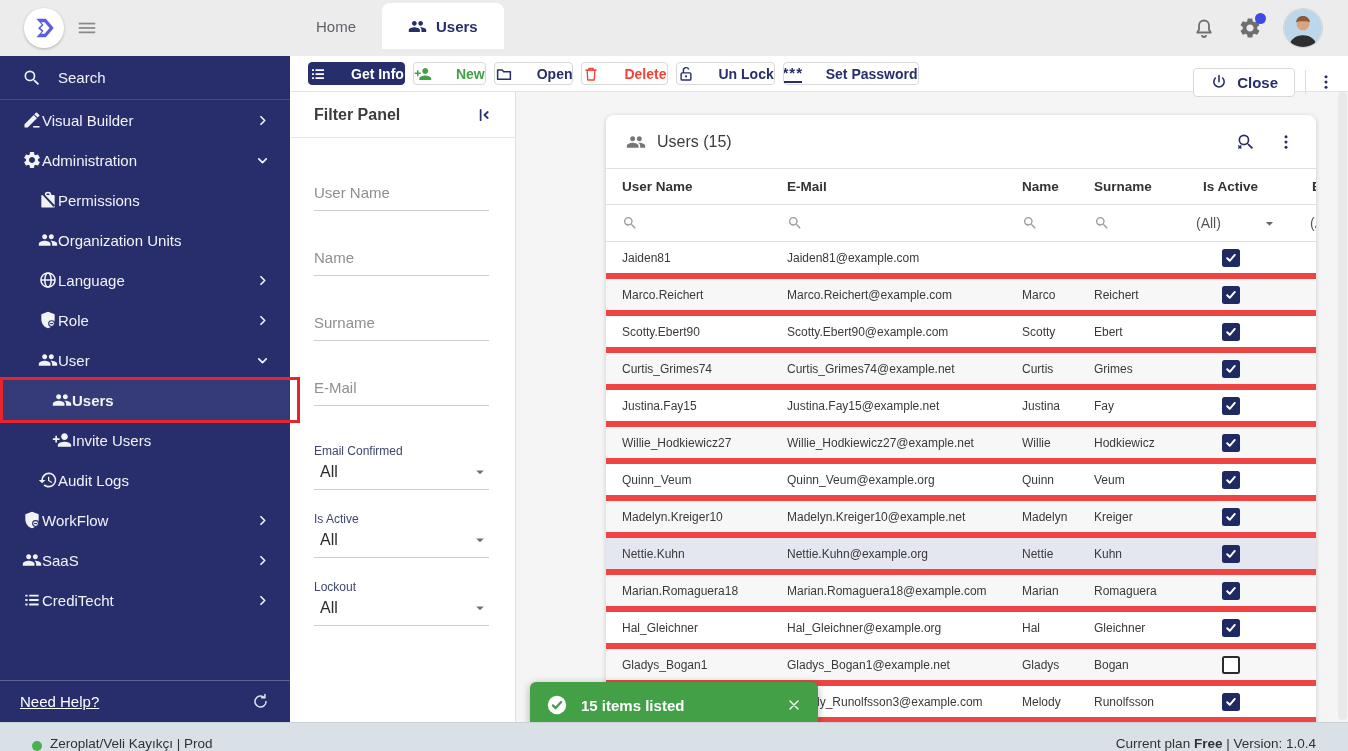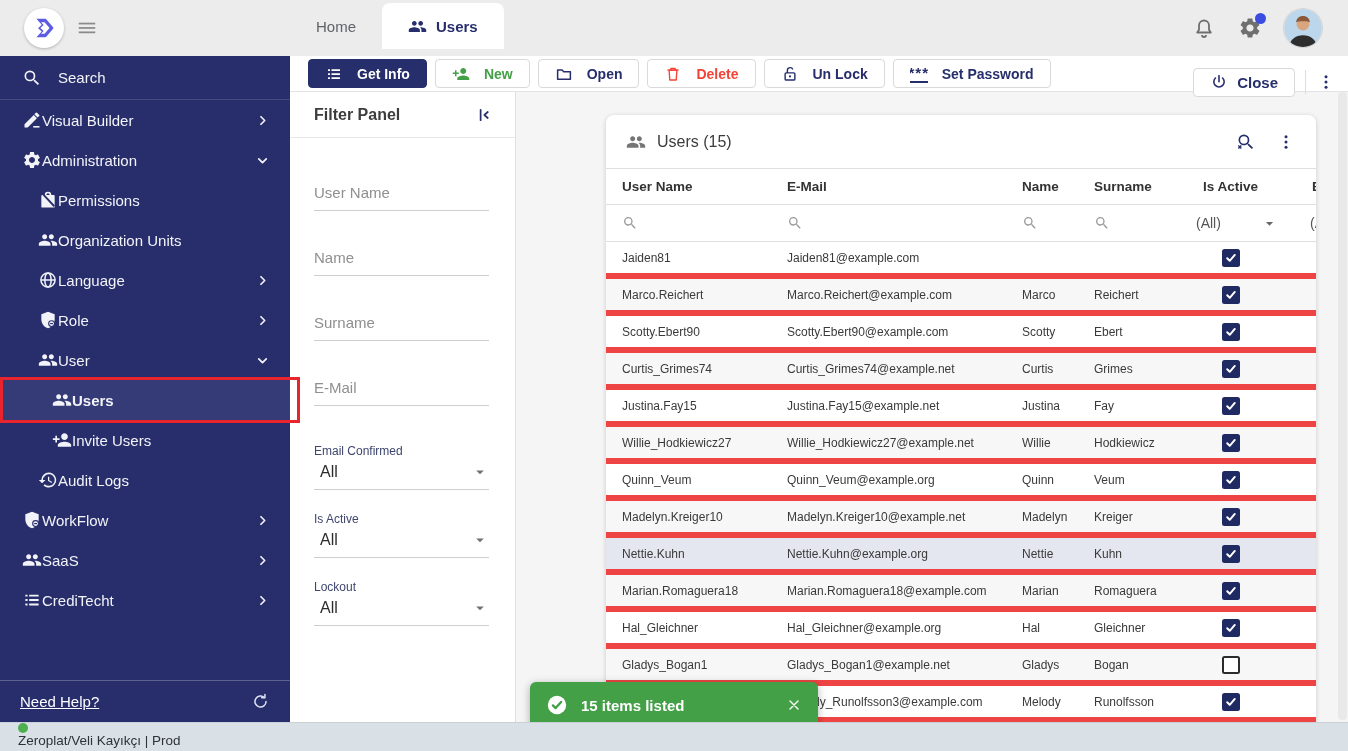--- a/index.html
+++ b/index.html
@@ -24,21 +24,21 @@
   .tbico { width:24px; height:24px; color:#6f6f6f; position:relative; }
   .gearwrap { position:relative; width:24px; height:24px; }
   .gearwrap .tbico { width:24px; height:24px; }
   .gearbadge { position:absolute; right:-4px; top:-3px; width:11px; height:11px; border-radius:50%; background:#3b4ce2; }
   .avatar { width:38px; height:38px; border-radius:50%; overflow:hidden; box-shadow:0 0 0 1px rgba(0,0,0,.1); }
   .avatar svg { width:100%; height:100%; }
 
   
   .toolbar { position:absolute; left:290px; top:56px; width:1058px; height:36px; background:#fff;
              border-bottom:1px solid #e3e3e3; display:flex; align-items:center; z-index:4; }
-  .tbtn { height:29px; display:inline-flex; align-items:center; gap:14px; padding:0 16px; margin-left:8px;
+  .tbtn { height:23px; display:inline-flex; align-items:center; gap:24px; padding:0 0; margin-left:8px;
           border:1px solid #d9d9d9; border-radius:4px; background:#fff; font-size:14px; font-weight:600; cursor:pointer;
           font-family:"Liberation Sans",sans-serif; }
   .tbtn .ico { width:18px; height:18px; }
   .tbtn:first-child { margin-left:18px; }
   .tbtn.filled { background:#262e6c; border-color:#262e6c; color:#fff; }
   .tbtn.green  { color:#43a047; }
   .tbtn.navy   { color:#262e6c; }
   .tbtn.red    { color:#f44336; }
   .pwd { border-bottom:2px solid currentColor; font-weight:700; letter-spacing:1px; font-size:15px;
          height:13px; width:auto; line-height:1.05; overflow:hidden; }
@@ -109,21 +109,21 @@
   
   .toast { position:absolute; left:530px; top:682px; width:288px; height:46px; background:#43a047; border-radius:6px;
            box-shadow:0 2px 8px rgba(0,0,0,.3); display:flex; align-items:center; padding:0 16px; z-index:20; color:#fff; }
   .toast .ico { width:22px; height:22px; }
   .toast .msg { font-size:15px; font-weight:600; margin-left:13px; }
   .toast .x { margin-left:auto; width:16px; height:16px; color:#fff; cursor:pointer; }
 
   
   .vscroll { position:absolute; right:1px; top:92px; width:9px; height:628px; background:#e9e9e9; border-radius:4px; }
   .statusbar { position:absolute; left:0; bottom:0; width:1348px; height:29px; background:#dae1e6; border-top:1px solid #c9d1d7;
-               display:flex; align-items:flex-start; padding:0 18px; font-size:13.5px; color:#2f3337; z-index:25;flex-direction:column; }
+               display:flex; align-items:flex-end; padding:0 32px; font-size:13.5px; color:#2f3337; z-index:25; }
   .sdot { width:10px; height:10px; border-radius:50%; background:#4caf50; margin-right:8px; flex:none; }
   .statusbar .right { margin-left:auto; }
 </style>
 </head>
 <body>
 
 <div class="app">
 
   <div class="topbar">
     <div class="logo">

